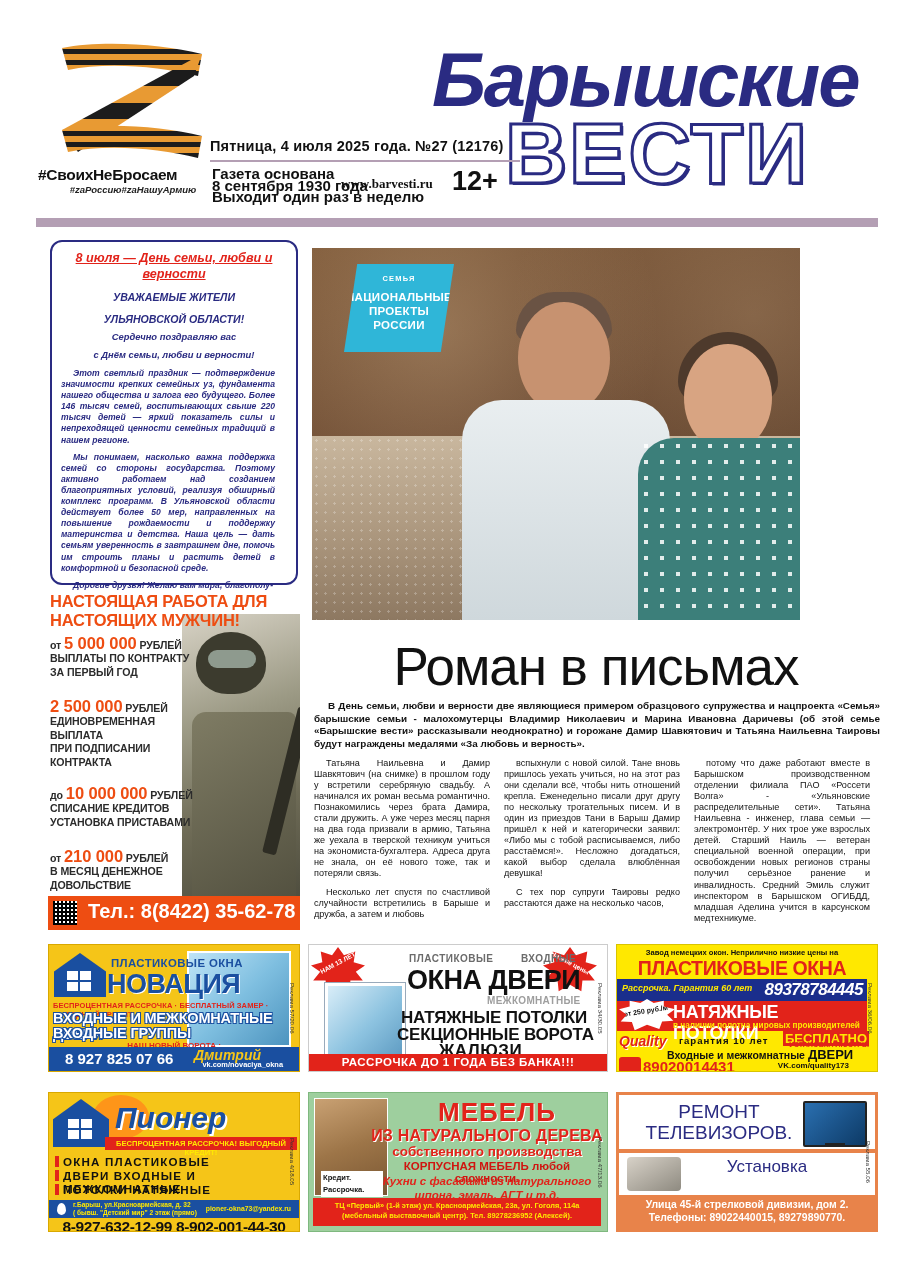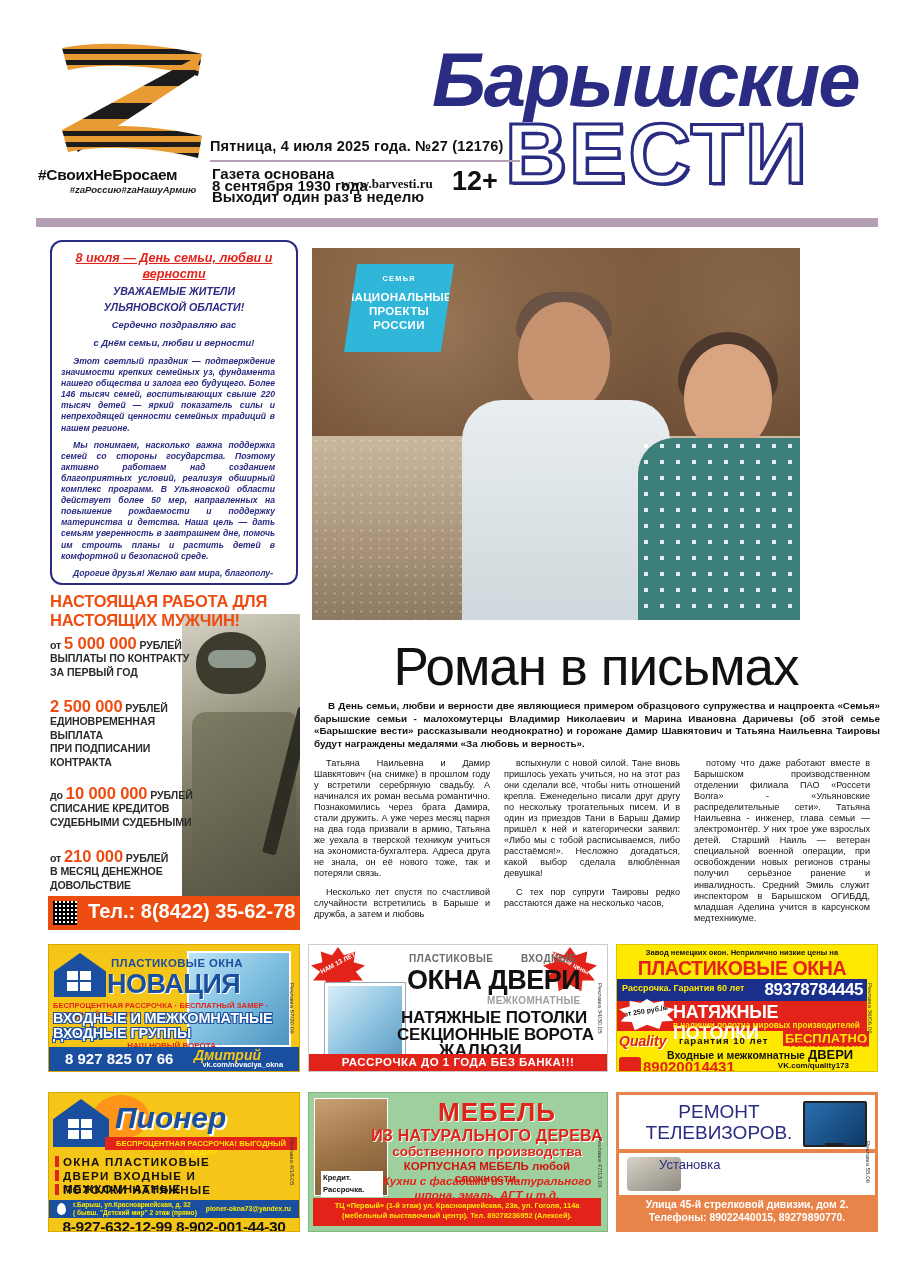--- a/index.html
+++ b/index.html
@@ -33,21 +33,21 @@
     color:#111;font-family:"Liberation Serif",serif;}
   .age{position:absolute;left:452px;top:166px;font-weight:bold;font-size:27px;color:#111;}
   .band{position:absolute;left:36px;top:218px;width:842px;height:9px;background:#b49fb4;}
 
   
   .greet{position:absolute;left:50px;top:240px;width:248px;height:345px;
     border:2px solid #2a2b82;border-radius:12px;box-sizing:border-box;background:#fff;padding:8px 9px;}
   .greet .g-h{color:#e2231a;font-style:italic;font-weight:bold;font-size:12.6px;
     text-align:center;text-decoration:underline;line-height:16px;}
   .greet .g-s{color:#2a2b82;font-style:italic;font-weight:bold;font-size:10.6px;
-    text-align:center;line-height:14px;margin-top:2px;}
+    text-align:center;line-height:14px;margin-top:8px;}
   .greet .g-s2{color:#2a2b82;font-style:italic;font-weight:bold;font-size:9.4px;
     text-align:center;line-height:14px;margin-top:4px;}
   .greet p{color:#2a2b82;font-style:italic;font-weight:bold;font-size:8.6px;
     line-height:11.1px;text-align:justify;margin:6px 12px 0 0;text-indent:12px;}
 
   
   .mil{position:absolute;left:48px;top:590px;width:252px;height:340px;background:#fff;
     overflow:hidden;}
   .mil-soldier{position:absolute;right:0;top:24px;width:118px;height:296px;
     background:linear-gradient(160deg,#d8d3c6 0%,#9c9a85 35%,#6e6b56 65%,#4b4a3c 100%);}
@@ -188,21 +188,21 @@
   .okna-bot span{position:absolute;left:0;top:2px;width:298px;text-align:center;color:#fff;
     font-weight:bold;font-size:11.5px;letter-spacing:.5px;}
 
   
   .ad-eco{left:616px;top:944px;width:262px;height:128px;background:#ffe800;overflow:hidden;
     border:1px solid #d9c400;box-sizing:border-box;}
   .eco-t0{position:absolute;left:0;top:3px;width:250px;text-align:center;color:#111;
     font-weight:bold;font-size:7.6px;}
   .eco-t1{position:absolute;left:0;top:12px;width:250px;text-align:center;color:#e2231a;
     font-weight:bold;font-size:19.5px;letter-spacing:-.4px;}
-  .eco-blue{position:absolute;left:0;top:34px;width:250px;height:22px;background:#1a2e8c;}
+  .eco-blue{position:absolute;left:0;top:34px;width:250px;height:22px;background:#1a2e8c;font-style:italic;}
   .eco-blue .a{position:absolute;left:5px;top:4px;color:#ffe800;font-weight:bold;font-size:9px;}
   .eco-blue .b{position:absolute;right:4px;top:1px;color:#fff;font-weight:bold;font-size:17px;letter-spacing:-.5px;}
   .eco-red{position:absolute;left:0;top:56px;width:250px;height:30px;background:#e2231a;}
   .eco-red .a{position:absolute;left:56px;top:1px;color:#fff;font-weight:bold;font-size:18px;letter-spacing:-.3px;}
   .eco-red .b{position:absolute;left:56px;top:20px;color:#ffe800;font-weight:bold;font-size:8.2px;}
   .eco-burst{position:absolute;left:2px;top:54px;width:56px;height:34px;background:#fff;
     clip-path:polygon(50% 0,62% 12%,80% 5%,80% 22%,100% 30%,86% 46%,97% 64%,77% 66%,72% 88%,50% 76%,28% 92%,23% 68%,3% 66%,14% 46%,0 30%,19% 22%,19% 5%,38% 12%);}
   .eco-burst span{position:absolute;left:0;top:8px;width:56px;text-align:center;color:#111;
     font-weight:bold;font-size:7px;line-height:8.5px;transform:rotate(-9deg);}
   .eco-q{position:absolute;left:2px;top:88px;color:#e2231a;font-weight:bold;font-size:14px;
@@ -271,22 +271,22 @@
 
   
   .ad-tv{left:616px;top:1092px;width:262px;height:140px;background:#ffffff;overflow:hidden;
     border:3px solid #e8834a;box-sizing:border-box;}
   .tv-t1{position:absolute;left:0;top:6px;width:200px;text-align:center;color:#2a2b82;
     font-size:19px;line-height:21px;}
   .tv-pic{position:absolute;right:8px;top:6px;width:60px;height:42px;
     background:linear-gradient(135deg,#2a6fb0,#0d3a66);border:2px solid #222;border-radius:2px;}
   .tv-pic::after{content:"";position:absolute;left:20px;top:40px;width:20px;height:4px;background:#222;}
   .tv-div{position:absolute;left:0;top:54px;width:256px;height:4px;background:#e8834a;}
-  .tv-t2{position:absolute;left:40px;top:62px;width:216px;color:#2a2b82;
-    font-size:13px;}
+  .tv-t2{position:absolute;left:40px;top:62px;width:216px;text-align:center;color:#2a2b82;
+    font-size:17px;}
   .tv-cam{position:absolute;left:8px;top:62px;width:54px;height:34px;
     background:linear-gradient(150deg,#d8d2c8,#8e8a80);border-radius:4px;}
   .tv-bot{position:absolute;left:0;bottom:0;width:256px;height:34px;background:#e8834a;}
   .tv-bot .a{position:absolute;left:0;top:4px;width:256px;text-align:center;color:#fff;
     font-weight:bold;font-size:10.4px;}
   .tv-bot .b{position:absolute;left:0;top:17px;width:256px;text-align:center;color:#fff;
     font-weight:bold;font-size:10.4px;}
 </style>
 </head>
 <body>
@@ -361,21 +361,21 @@
       <span>ЕДИНОВРЕМЕННАЯ</span><br>
       <span>ВЫПЛАТА</span><br>
       <span>ПРИ ПОДПИСАНИИ</span><br>
       <span>КОНТРАКТА</span>
     </div>
     <div class="blk" style="top:197px">
       <span>до</span>
       <span class="big">10 000 000</span>
       <span>РУБЛЕЙ</span><br>
       <span>СПИСАНИЕ КРЕДИТОВ</span><br>
-      <span>СУДЕБНЫМИ СУДЕБНЫМИ</span>
+      <span>УСТАНОВКА ПРИСТАВАМИ</span>
     </div>
     <div class="blk" style="top:260px">
       <span>от</span>
       <span class="big">210 000</span>
       <span>РУБЛЕЙ</span><br>
       <span>В МЕСЯЦ ДЕНЕЖНОЕ</span><br>
       <span>ДОВОЛЬСТВИЕ</span>
     </div>
     <div class="mil-phone">
       <div class="mil-qr">

